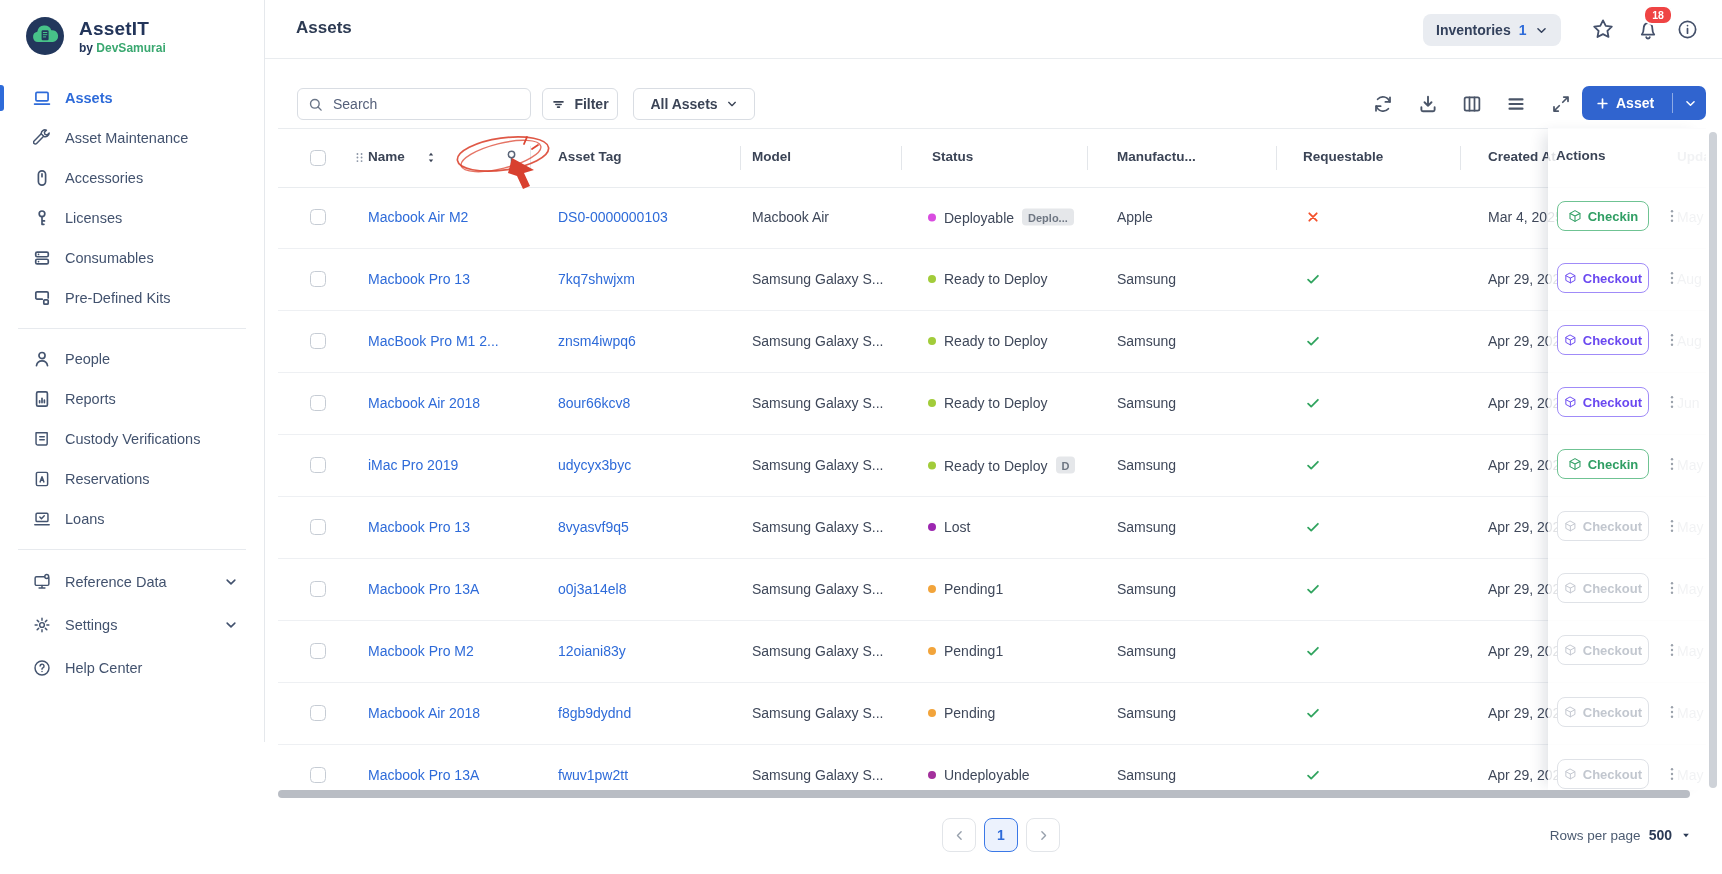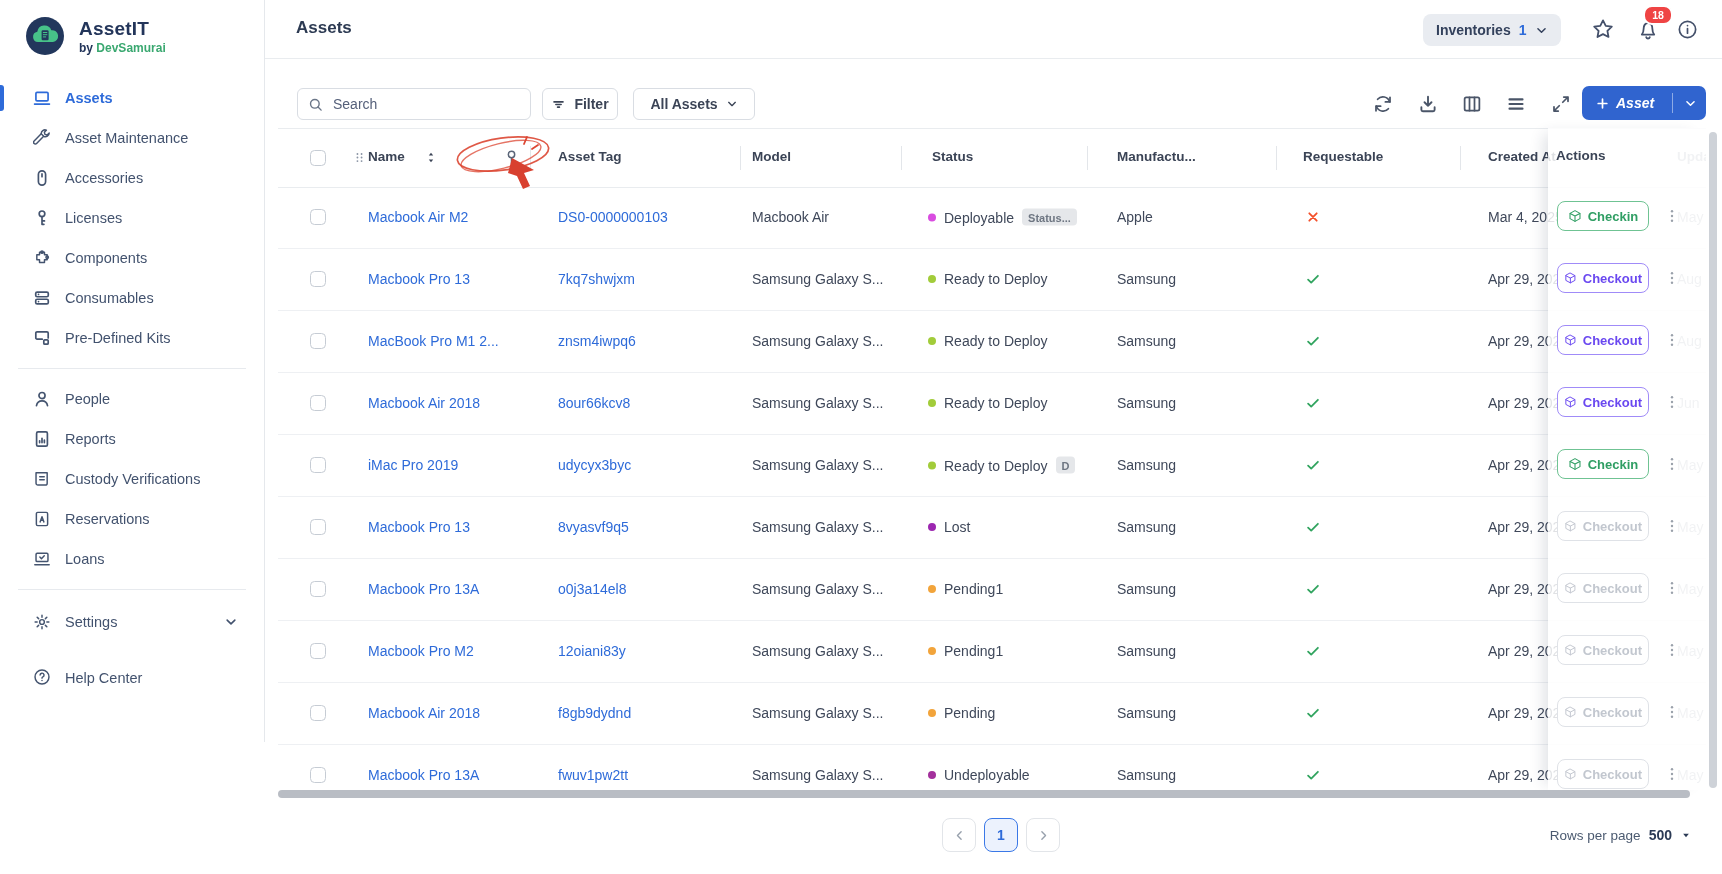--- a/index.html
+++ b/index.html
@@ -45,21 +45,21 @@
   .search-box .s-ico{width:15px;height:15px;color:#6b7688;}
   .search-box input{border:none;outline:none;flex:1;font-size:14px;color:#3f485a;font-family:inherit;background:transparent;}
   .search-box input::placeholder{color:#55607a;}
   .tb-btn{position:absolute;top:88px;height:32px;border:1px solid #d9dde3;border-radius:6px;background:#fff;
           display:flex;align-items:center;justify-content:center;gap:8px;font-size:14px;font-weight:600;
           color:#3b4456;cursor:pointer;font-family:inherit;box-sizing:border-box;}
   .f-ico{width:15px;height:15px;color:#3b4456;}
   .chev-s{width:12px;height:12px;color:#3b4456;}
   .tool-ico{position:absolute;top:94px;width:20px;height:20px;color:#4a5568;cursor:pointer;}
   .add-btn{position:absolute;left:1317px;top:86px;width:124px;height:34px;background:#3064cf;border-radius:7px;
-           display:flex;align-items:center;color:#fff;font-size:14px;font-weight:700;cursor:pointer;font-style:italic;}
+           display:flex;align-items:center;color:#fff;font-size:14px;font-weight:700;cursor:pointer;}
   .add-btn .p-ico{width:15px;height:15px;color:#fff;margin-left:13px;margin-right:6px;}
   .add-split{position:absolute;right:33px;top:7px;width:1px;height:20px;background:rgba(255,255,255,.45);}
   .add-chev{position:absolute;right:9px;top:11px;width:13px;height:13px;color:#fff;}
 
   
   .thead{position:absolute;left:13px;top:128px;width:1428px;height:58px;border-top:1px solid #e9ecef;
          border-bottom:1px solid #e9ecef;overflow:hidden;}
   .th{position:absolute;top:20px;font-size:13.5px;font-weight:700;color:#3b4456;white-space:nowrap;}
   .th-sep{position:absolute;top:17px;width:1px;height:24px;background:#e3e6ea;}
   .cb{position:absolute;top:50%;margin-top:-8px;width:16px;height:16px;border:1.5px solid #c6ccd4;border-radius:4.5px;
@@ -162,30 +162,20 @@
           <span class="ico nav-ico">
             <svg viewBox="0 0 16 16" fill="none" stroke="currentColor" stroke-width="1.5" stroke-linecap="round" stroke-linejoin="round">
               <circle cx="8" cy="4.3" r="2.5"></circle>
               <path d="M8 6.8v6.8M8 10.6h2.2M8 13.6h1.7"></path>
             </svg>
           </span>
           <span class="nav-label">Licenses</span>
         </div>
         <div class="nav-item">
           <span class="ico nav-ico">
-            <svg viewBox="0 0 16 16" fill="none" stroke="currentColor" stroke-width="1.3" stroke-linecap="round" stroke-linejoin="round">
-              <path d="M5.8 2.8h4.4v2.4h2.4v4.4h-2.4v2.4H5.8v-2.4H3.4V5.2h2.4z"></path>
-              <circle cx="8" cy="2.8" r="1.1"></circle>
-              <circle cx="12.6" cy="7.4" r="1.1"></circle>
-            </svg>
-          </span>
-          <span class="nav-label">Components</span>
-        </div>
-        <div class="nav-item">
-          <span class="ico nav-ico">
             <svg viewBox="0 0 16 16" fill="none" stroke="currentColor" stroke-width="1.5" stroke-linecap="round" stroke-linejoin="round">
               <rect x="2.4" y="2.8" width="11.2" height="4.1" rx="1.3"></rect>
               <rect x="2.4" y="9.1" width="11.2" height="4.1" rx="1.3"></rect>
               <path d="M4.9 4.85h.01M4.9 11.15h.01"></path>
             </svg>
           </span>
           <span class="nav-label">Consumables</span>
         </div>
         <div class="nav-item">
           <span class="ico nav-ico">
@@ -239,32 +229,47 @@
               <rect x="2.7" y="2.9" width="10.6" height="7.4" rx="1"></rect>
               <path d="M6.1 6.3l1.4 1.4 2.5-2.6M1.6 13.2h12.8"></path>
             </svg>
           </span>
           <span class="nav-label">Loans</span>
         </div>
         <div class="nav-divider"></div>
         <div class="nav-item" style="height: 43px;">
           <span class="ico nav-ico">
             <svg viewBox="0 0 16 16" fill="none" stroke="currentColor" stroke-width="1.3" stroke-linecap="round" stroke-linejoin="round">
+              <rect x="1.9" y="3.3" width="12.2" height="7.7" rx="1.2"></rect>
+              <path d="M8 11v2.1M5.4 13.3h5.2"></path>
+              <circle cx="12.2" cy="3.1" r="1.7" fill="#fff"></circle>
+            </svg>
+          </span>
+          <span class="nav-label">Reference Data</span>
+          <span class="ico nav-chev">
+            <svg viewBox="0 0 16 16" fill="none" stroke="currentColor" stroke-width="1.8" stroke-linecap="round" stroke-linejoin="round">
+              <path d="M3.6 5.8 8 10.2 12.4 5.8"></path>
+            </svg>
+          </span>
+        </div>
+        <div class="nav-item" style="height: 43px;">
+          <span class="ico nav-ico">
+            <svg viewBox="0 0 16 16" fill="none" stroke="currentColor" stroke-width="1.3" stroke-linecap="round" stroke-linejoin="round">
               <circle cx="8" cy="8" r="2.1"></circle>
               <path d="M8 1.9v1.8M8 12.3v1.8M1.9 8h1.8M12.3 8h1.8M3.7 3.7l1.3 1.3M11 11l1.3 1.3M12.3 3.7 11 5M5 11l-1.3 1.3"></path>
             </svg>
           </span>
           <span class="nav-label">Settings</span>
           <span class="ico nav-chev">
             <svg viewBox="0 0 16 16" fill="none" stroke="currentColor" stroke-width="1.8" stroke-linecap="round" stroke-linejoin="round">
               <path d="M3.6 5.8 8 10.2 12.4 5.8"></path>
             </svg>
           </span>
         </div>
-        <div class="nav-item" style="height: 43px; align-items: flex-end;">
+        <div class="nav-item" style="height: 43px;">
           <span class="ico nav-ico">
             <svg viewBox="0 0 16 16" fill="none" stroke="currentColor" stroke-width="1.3" stroke-linecap="round" stroke-linejoin="round">
               <circle cx="8" cy="8" r="6.2"></circle>
               <path d="M6.3 6.3a1.75 1.75 0 1 1 2.5 1.6c-.5.25-.8.55-.8 1.1"></path>
               <path d="M8 11.2h.01"></path>
             </svg>
           </span>
           <span class="nav-label">Help Center</span>
         </div>
       </nav>
@@ -397,21 +402,21 @@
       <span class="th" style="left:1210px">Created At</span>
       <span class="th ghost" style="left:1399px">Updated</span>
     </div>
 
     <div class="rows" id="rows">
         <div class="trow" style="top: 0px;">
           <span class="cb" style="left:32px"></span>
           <a class="cell link" style="left:90px">Macbook Air M2</a>
           <a class="cell link" style="left:280px">DS0-0000000103</a>
           <span class="cell" style="left:474px">Macbook Air</span>
-          <span class="cell status" style="left:650px"><i class="dot" style="background:#d94ce0"></i>Deployable<b class="badge">Status...</b></span>
+          <span class="cell status" style="left:650px"><i class="dot" style="background:#d94ce0"></i>Deployable<b class="badge">Deplo...</b></span>
           <span class="cell" style="left:839px">Apple</span>
           <span class="ico req no" style="left:1027px">
             <svg viewBox="0 0 16 16" fill="none" stroke="currentColor" stroke-width="1.8" stroke-linecap="round" stroke-linejoin="round">
               <path d="M4.3 4.3l7.4 7.4M11.7 4.3l-7.4 7.4"></path>
             </svg>
           </span>
           <span class="cell" style="left:1210px">Mar 4, 2025</span>
           <span class="cell ghost" style="left:1399px">May</span>
         </div>
         <div class="trow" style="top: 62px;">

